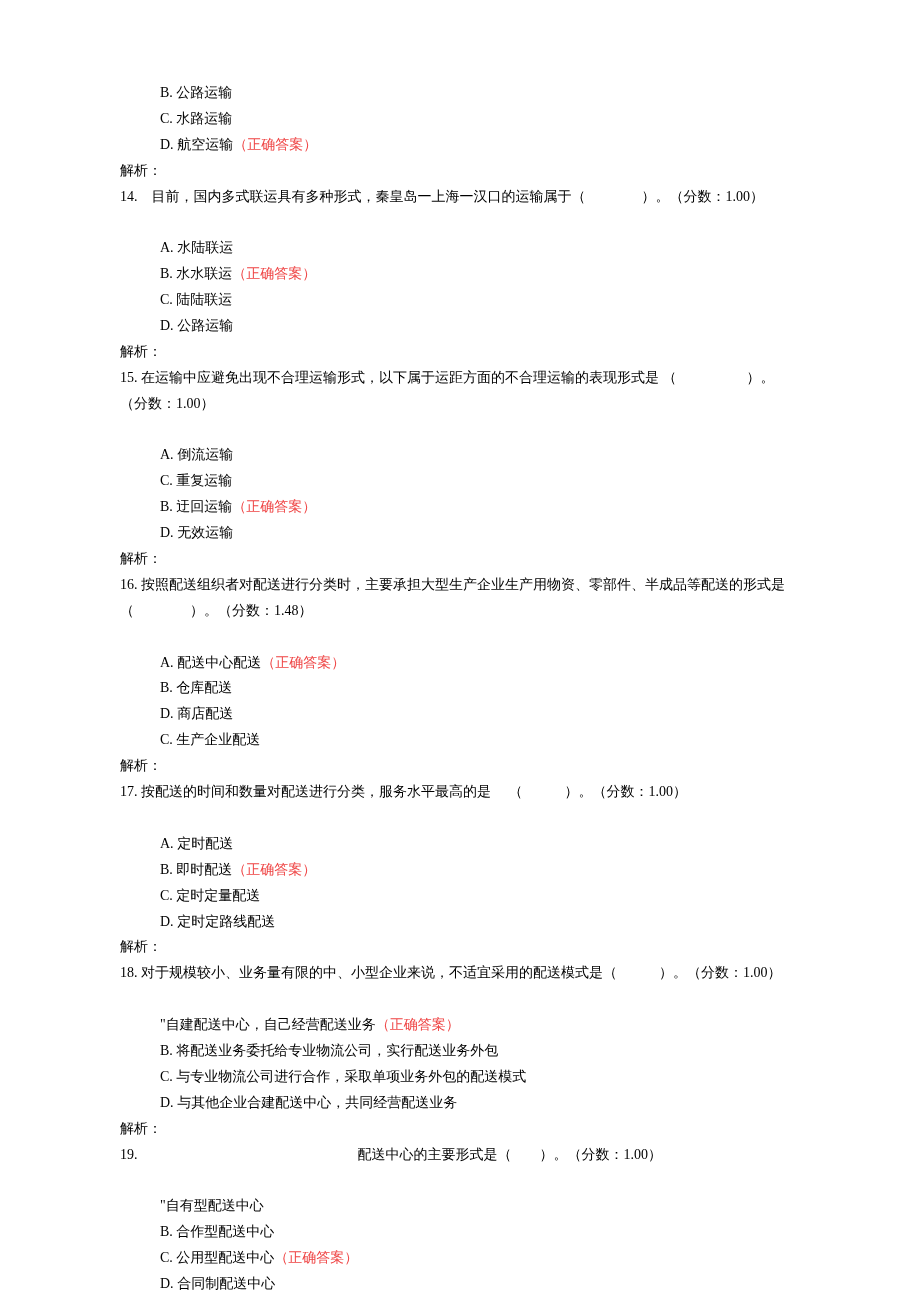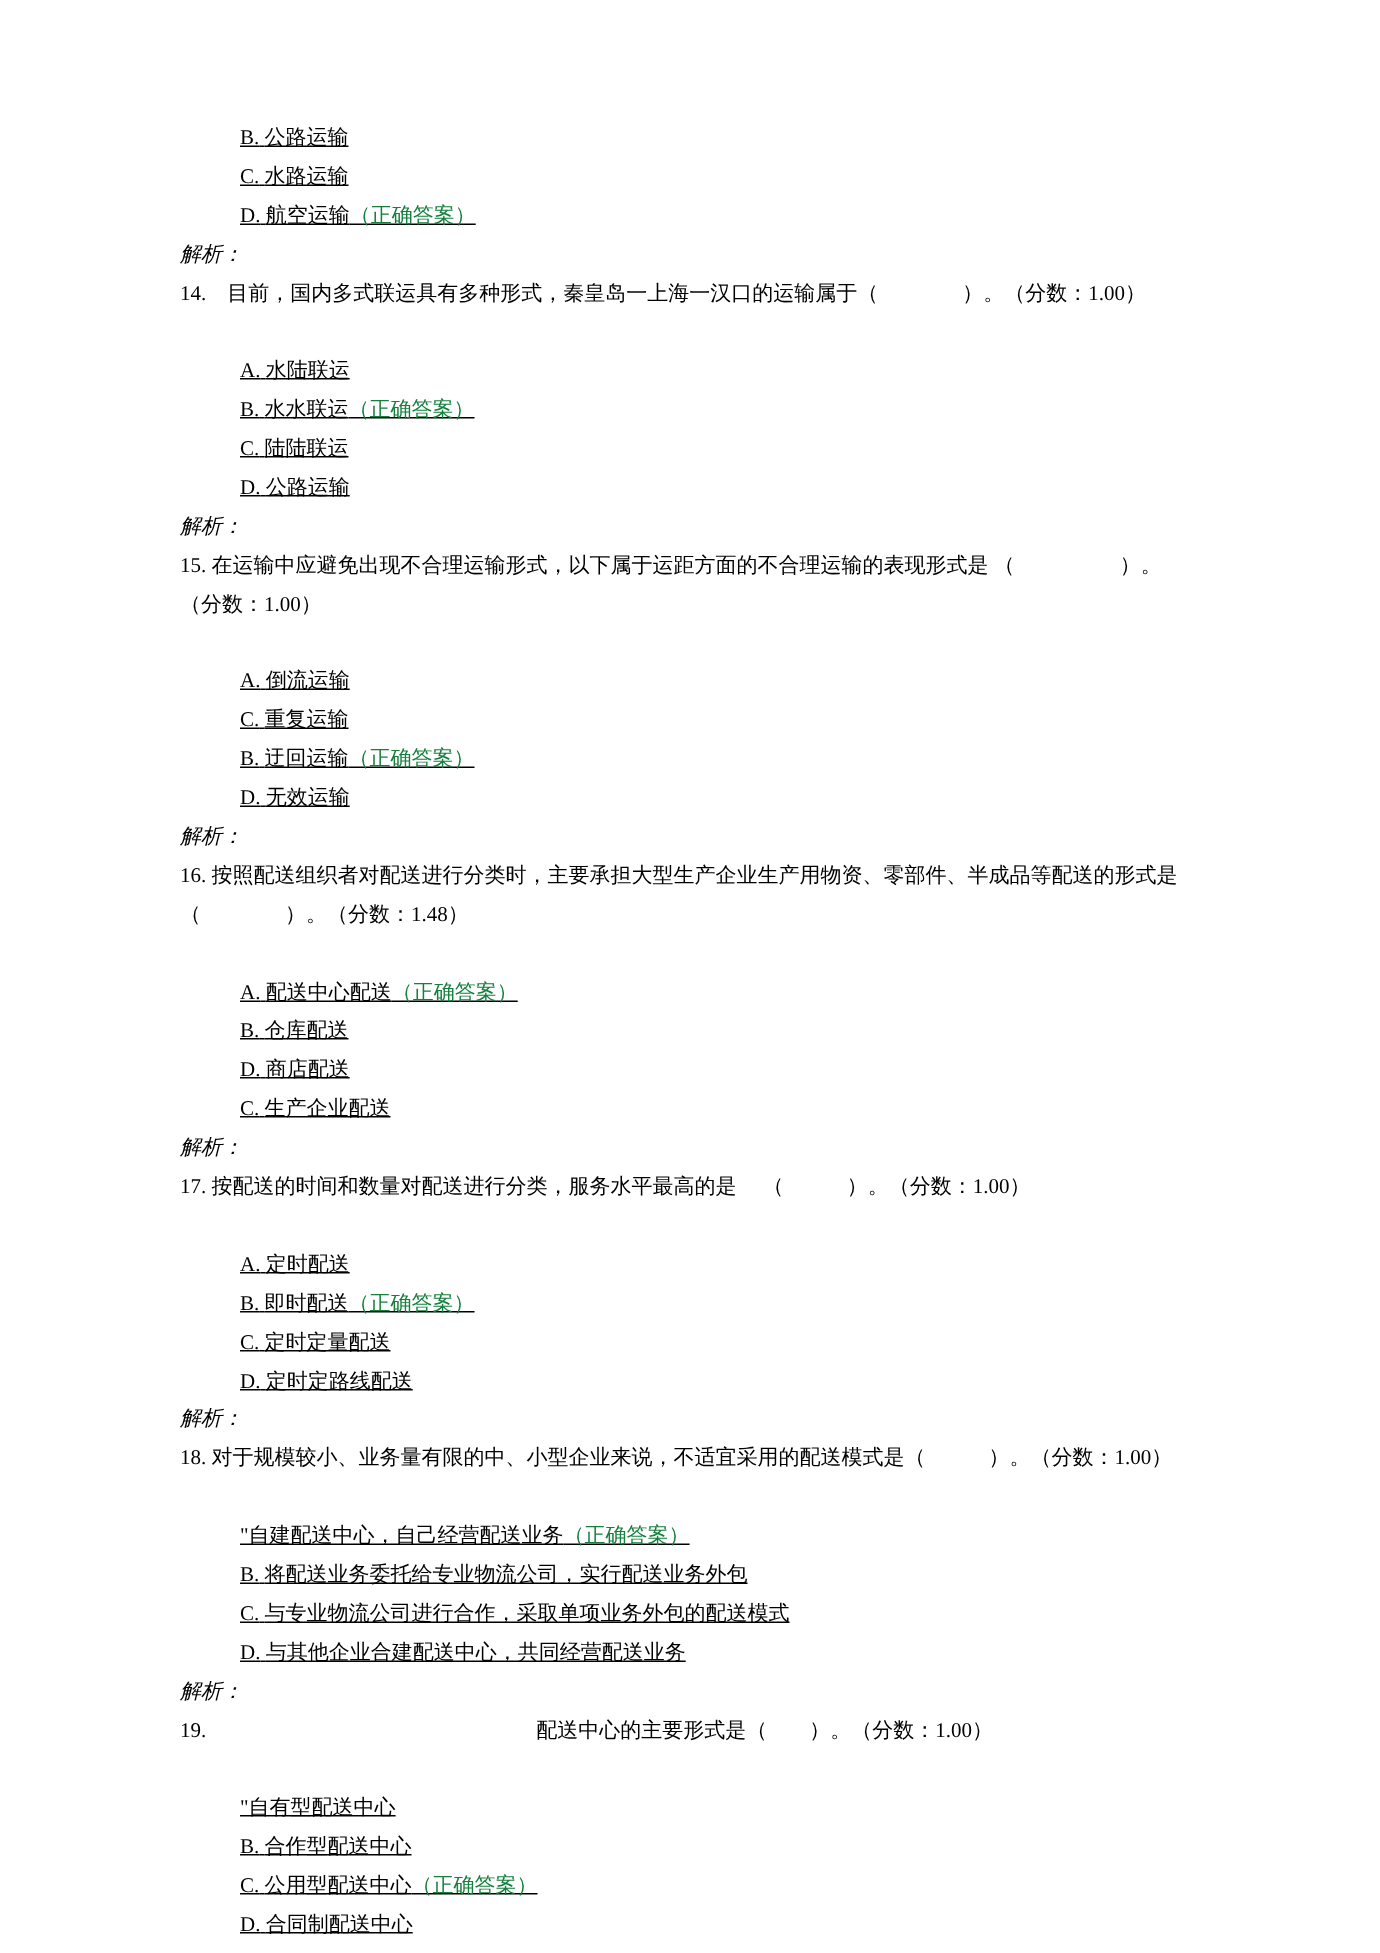--- a/index.html
+++ b/index.html
@@ -12,37 +12,35 @@
     line-height: 1.85;
   }
   .page {
     width: 920px;
     min-height: 1302px;
     box-sizing: border-box;
     padding: 80px 120px 80px 120px;
   }
   .options {
     padding-left: 40px;
-    text-decoration: underline;
   }
   .option-line {
     white-space: nowrap;
   }
   .label {
     display: inline;
   }
   .opt-text {
     display: inline;
   }
   .correct {
-    color: #15803d;
+    color: #ef4444;
   }
   .analysis {
     padding-left: 0;
-    font-style: italic;
   }
   .question {
     padding-left: 0;
   }
 </style>
 </head>
 <body>
 
 <div class="page">
 

